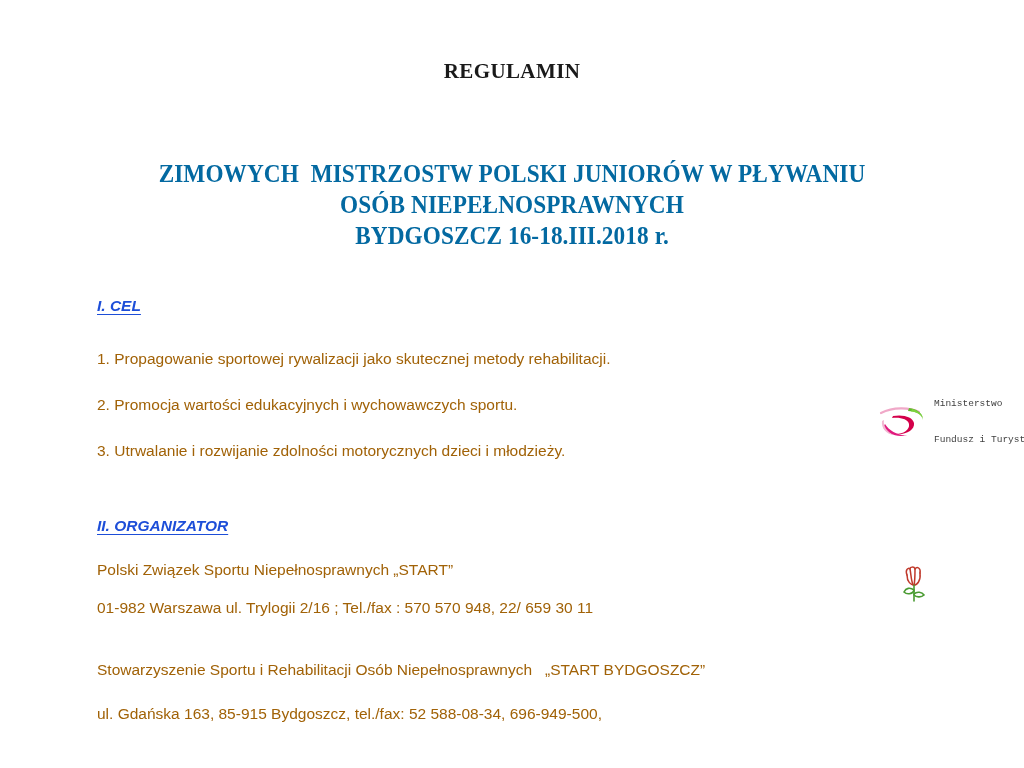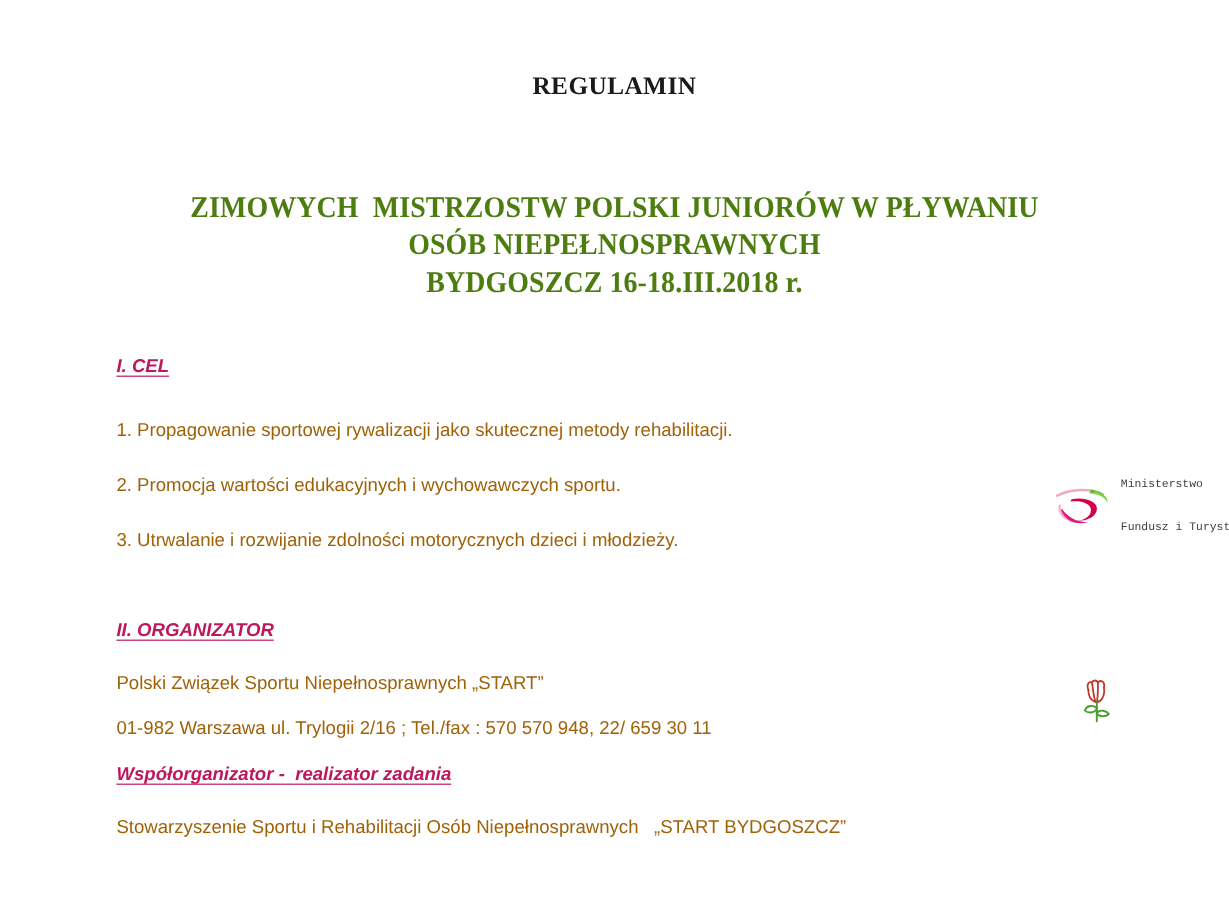--- a/index.html
+++ b/index.html
@@ -37,21 +37,21 @@
     color: #1a1a1a;
   }
 
   
   .main-heading {
     position: absolute;
     left: 0;
     top: 158px;
     width: 1024px;
     text-align: center;
-    color: #4d7c0f;
+    color: #0369a1;
     font-family: "Liberation Serif", "DejaVu Serif", serif;
     font-weight: bold;
     font-size: 25px;
     line-height: 31px;
     letter-spacing: 0.1px;
   }
   .main-heading .hl {
     display: block;
     white-space: pre;
     transform: scaleX(0.93);
@@ -60,21 +60,21 @@
 
   
   .body-col {
     position: absolute;
     left: 97px;
     top: 296px;
     width: 760px;
   }
 
   .section-head {
-    color: #be185d;
+    color: #1d4ed8;
     font-weight: bold;
     font-style: italic;
     font-size: 15.5px;
     text-decoration: underline;
     text-underline-offset: 3px;
     line-height: 20px;
     white-space: pre;
   }
 
   .para {
@@ -158,24 +158,24 @@
     <div class="para">3. Utrwalanie i rozwijanie zdolności motorycznych dzieci i młodzieży.</div>
 
     <div class="sp-55"></div>
 
     <div class="section-head">II. ORGANIZATOR</div>
     <div class="sp-24"></div>
     <div class="para bold">Polski Związek Sportu Niepełnosprawnych „START”</div>
     <div class="sp-18"></div>
     <div class="para">01-982 Warszawa ul. Trylogii 2/16 ; Tel./fax : 570 570 948, 22/ 659 30 11</div>
     <div class="sp-18"></div>
-    <div class="section-head">Współorganizator -  realizator zadania</div>
     <div class="sp-24"></div>
     <div class="para bold">Stowarzyszenie Sportu i Rehabilitacji Osób Niepełnosprawnych   „START BYDGOSZCZ”</div>
     <div class="sp-24"></div>
+    <div class="para">ul. Gdańska 163, 85-915 Bydgoszcz, tel./fax: 52 588-08-34, 696-949-500,</div>
   </div>
 
   <div class="logo logo-mos">
     <span class="logo-mark">
       <svg width="48" height="36" viewBox="0 0 48 36" xmlns="http://www.w3.org/2000/svg">
         <path d="M2 9 C14 3, 30 3, 40 8" stroke="#f0a8c8" stroke-width="2.2" fill="none" stroke-linecap="round"></path>
         <path d="M30 4 C38 5, 43 9, 44 14 C42 10, 36 7, 29 7 Z" fill="#5fbf2a"></path>
         <path d="M33 5 C40 7, 44 11, 44 16 C43 11, 38 8, 32 7.5 Z" fill="#7ed13f"></path>
         <path d="M14 12 C24 10, 34 13, 35 19 C36 26, 27 31, 17 30 C24 30, 31 26, 30 20 C29 15, 21 13, 13 14 Z" fill="#d4004a"></path>
         <path d="M6 20 C10 27, 20 32, 28 31 C19 34, 8 30, 4 23 Z" fill="#e0197d"></path>

